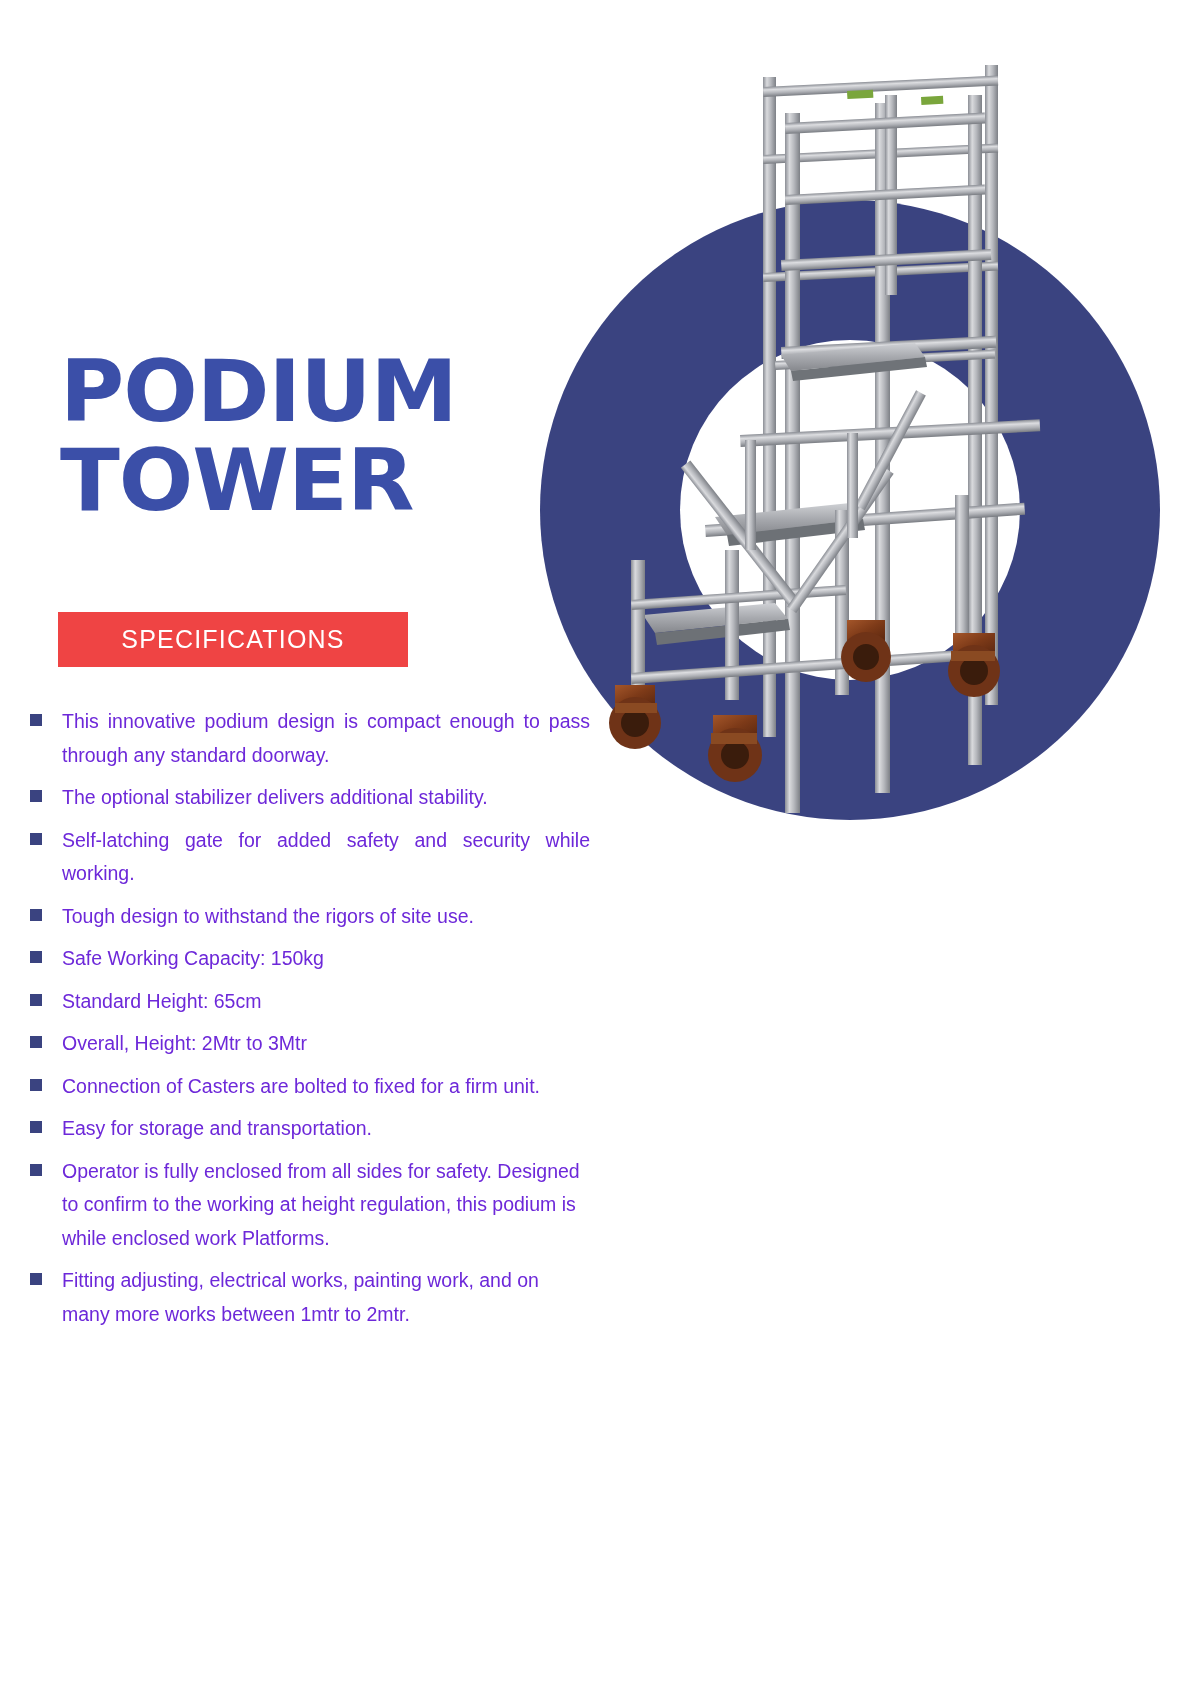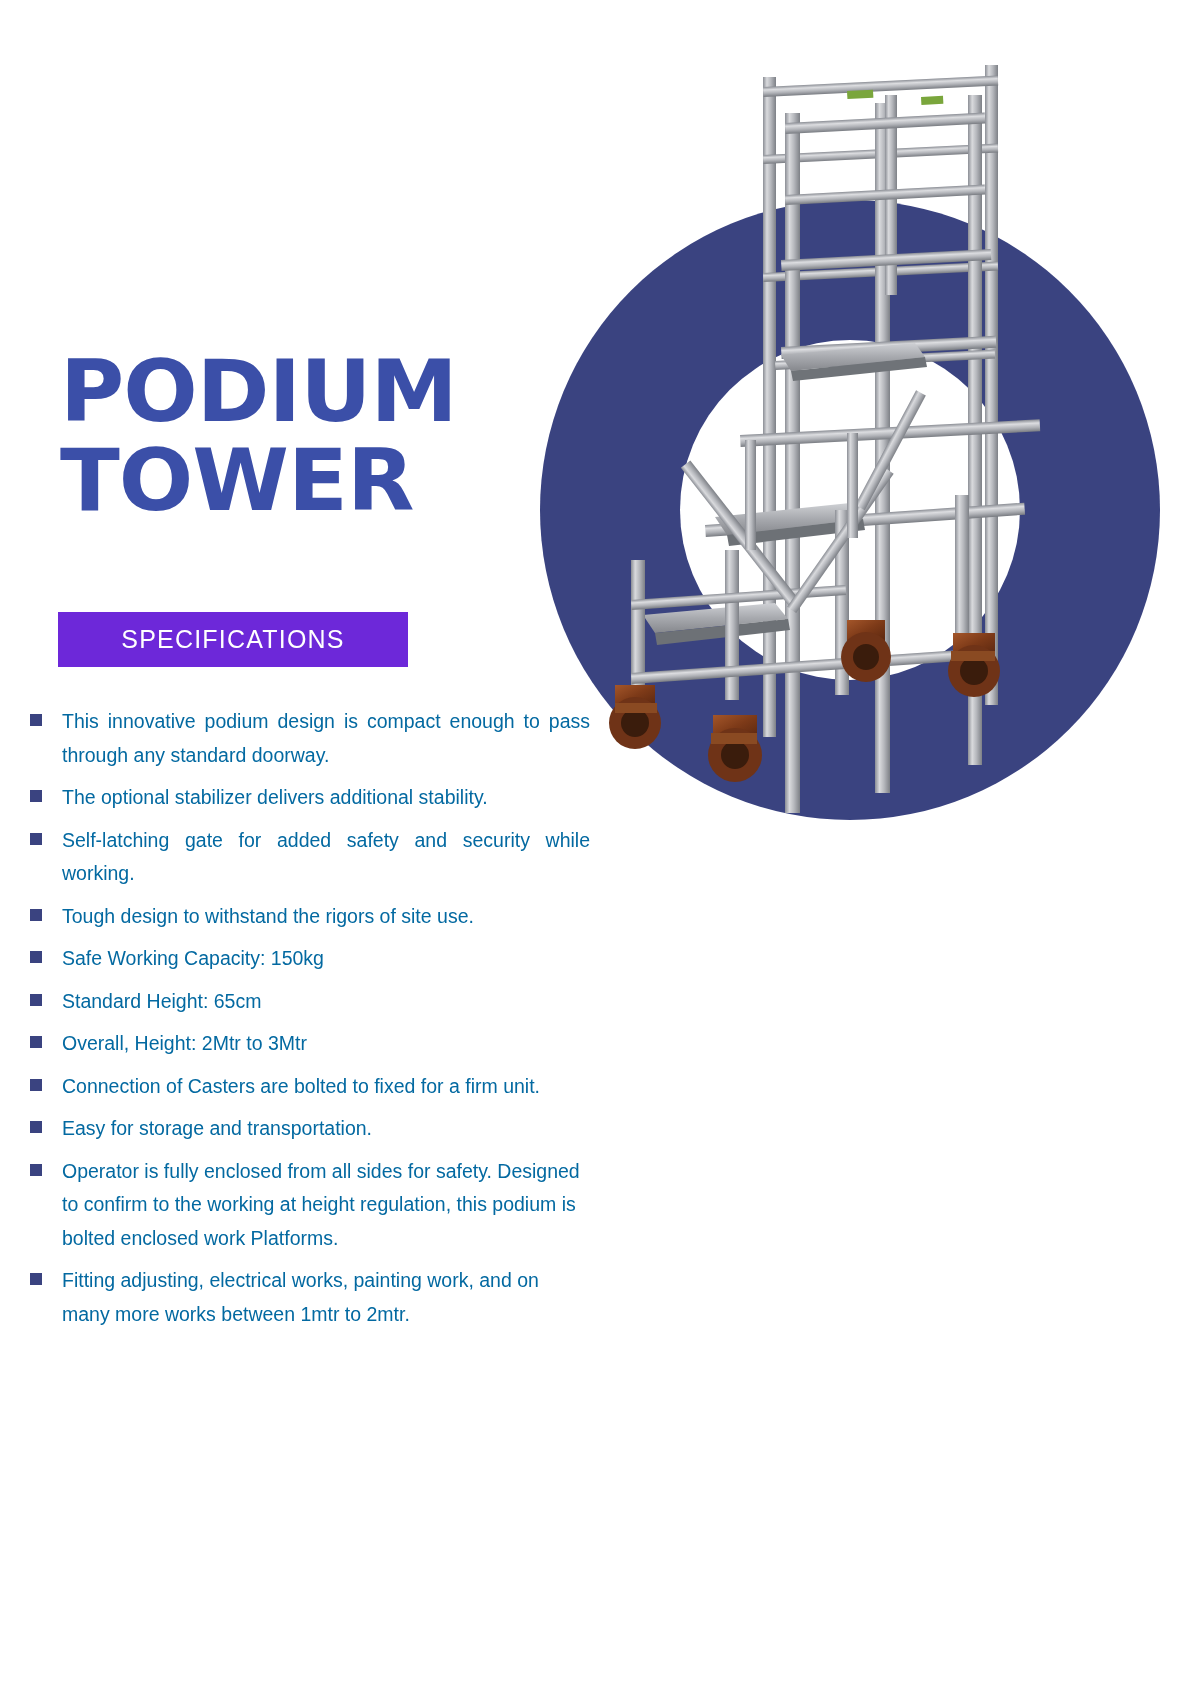--- a/index.html
+++ b/index.html
@@ -69,21 +69,21 @@
   .title-line.second {
     margin-top: 10px;
   }
 
   .spec-bar {
     position: absolute;
     left: 58px;
     top: 612px;
     width: 350px;
     height: 55px;
-    background: #6d28d9;
+    background: #ef4444;
     display: flex;
     align-items: center;
     justify-content: center;
   }
   .spec-bar span {
     color: #ffffff;
     font-size: 25px;
     letter-spacing: 1.2px;
     font-family: "Liberation Sans", sans-serif;
   }
@@ -104,21 +104,21 @@
     width: 12px;
     height: 12px;
     background: #3a4380;
     flex: 0 0 12px;
     margin-top: 9px;
     margin-right: 20px;
   }
   .bullet-text {
     font-size: 19.5px;
     line-height: 1.72;
-    color: #0369a1;
+    color: #6d28d9;
     font-family: "Liberation Sans", sans-serif;
     flex: 1;
   }
   .bullet-text.justify {
     text-align: justify;
   }
 </style>
 </head>
 <body>
 
@@ -271,19 +271,19 @@
     <div class="bullet-row">
       <span class="bullet-marker"></span>
       <div class="bullet-text">Connection of Casters are bolted to fixed for a firm unit.</div>
     </div>
     <div class="bullet-row">
       <span class="bullet-marker"></span>
       <div class="bullet-text">Easy for storage and transportation.</div>
     </div>
     <div class="bullet-row">
       <span class="bullet-marker"></span>
-      <div class="bullet-text">Operator is fully enclosed from all sides for safety. Designed to confirm to the working at height regulation, this podium is bolted enclosed work Platforms.</div>
+      <div class="bullet-text">Operator is fully enclosed from all sides for safety. Designed to confirm to the working at height regulation, this podium is while enclosed work Platforms.</div>
     </div>
     <div class="bullet-row">
       <span class="bullet-marker"></span>
       <div class="bullet-text">Fitting adjusting, electrical works, painting work, and on many more works between 1mtr to 2mtr.</div>
     </div>
   </div>
 
 </body></html>

